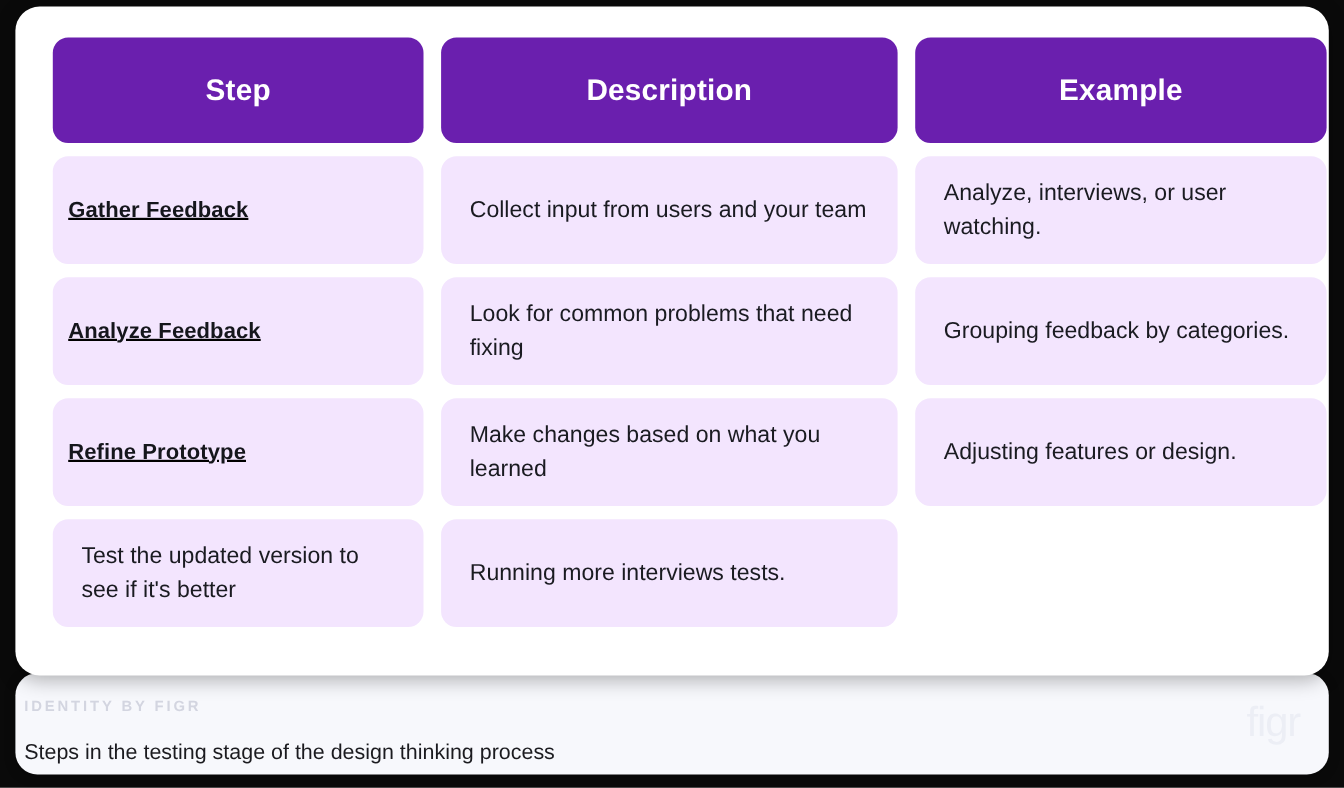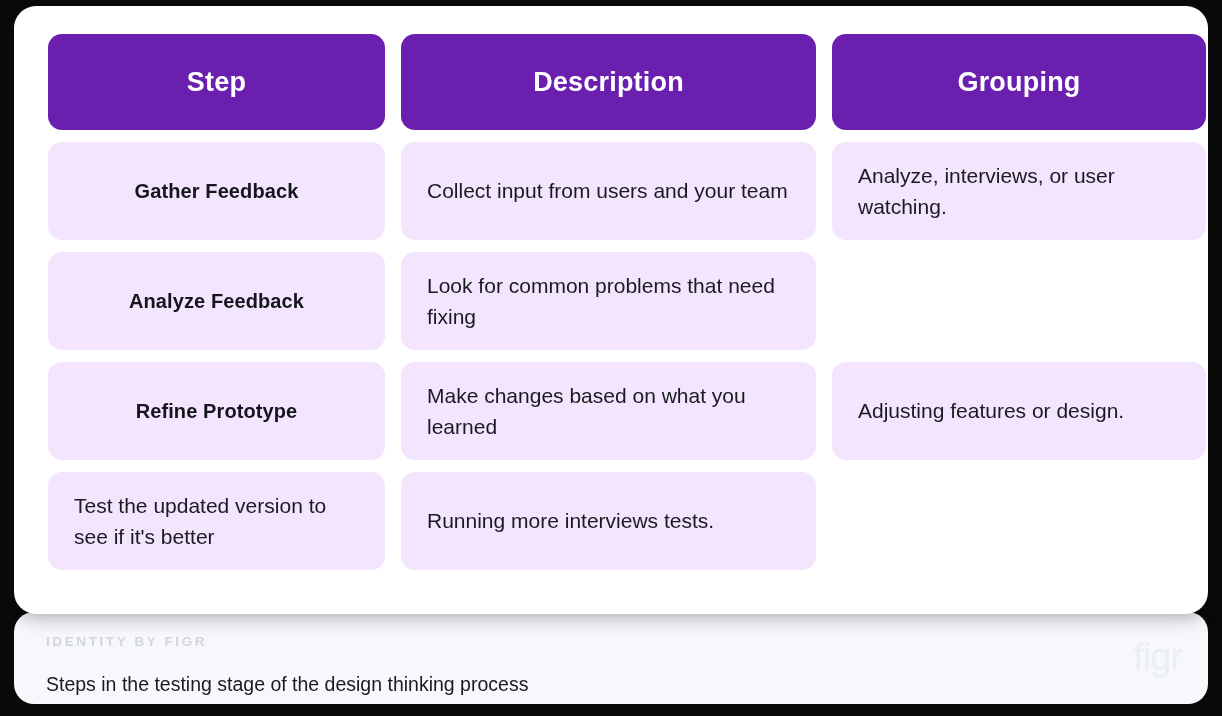--- a/index.html
+++ b/index.html
@@ -31,21 +31,21 @@
     top: 612px;
     width: 1194px;
     height: 92px;
     background: #f7f8fc;
     border-radius: 20px;
     box-shadow: 0 2px 10px rgba(0,0,0,0.25);
   }
 
   .caption-inner {
     position: absolute;
-    left: 32px;
+    left: 8px;
     top: 22px;
     right: 20px;
   }
 
   .eyebrow {
     font-size: 13.5px;
     font-weight: bold;
     letter-spacing: 2.6px;
     color: #d3d5e0;
     text-transform: uppercase;
@@ -124,21 +124,22 @@
     text-align: center;
   }
 
   
   .row-body .cell {
     background: #f3e5fe;
     min-height: 98px;
   }
 
   .cell-step {
-    justify-content: center;
+    justify-content: flex-start;
+    text-decoration: underline;
   }
 
   .step-text {
     color: #15161c;
     font-size: 20px;
     font-weight: bold;
     text-align: center;
     letter-spacing: 0.1px;
     padding: 0 14px;
   }
@@ -173,21 +174,21 @@
     <div class="table">
 
       <div class="row row-header">
         <div class="cell">
           <span class="header-text">Step</span>
         </div>
         <div class="cell">
           <span class="header-text">Description</span>
         </div>
         <div class="cell">
-          <span class="header-text">Grouping</span>
+          <span class="header-text">Example</span>
         </div>
       </div>
 
       <div class="row row-body">
         <div class="cell cell-step">
           <span class="step-text">Gather Feedback</span>
         </div>
         <div class="cell cell-desc">
           <span class="body-text">Collect input from users and your team</span>
         </div>
@@ -196,20 +197,23 @@
         </div>
       </div>
 
       <div class="row row-body">
         <div class="cell cell-step">
           <span class="step-text">Analyze Feedback</span>
         </div>
         <div class="cell cell-desc">
           <span class="body-text">Look for common problems that need fixing</span>
         </div>
+        <div class="cell cell-example">
+          <span class="body-text">Grouping feedback by categories.</span>
+        </div>
       </div>
 
       <div class="row row-body">
         <div class="cell cell-step">
           <span class="step-text">Refine Prototype</span>
         </div>
         <div class="cell cell-desc">
           <span class="body-text">Make changes based on what you learned</span>
         </div>
         <div class="cell cell-example">

